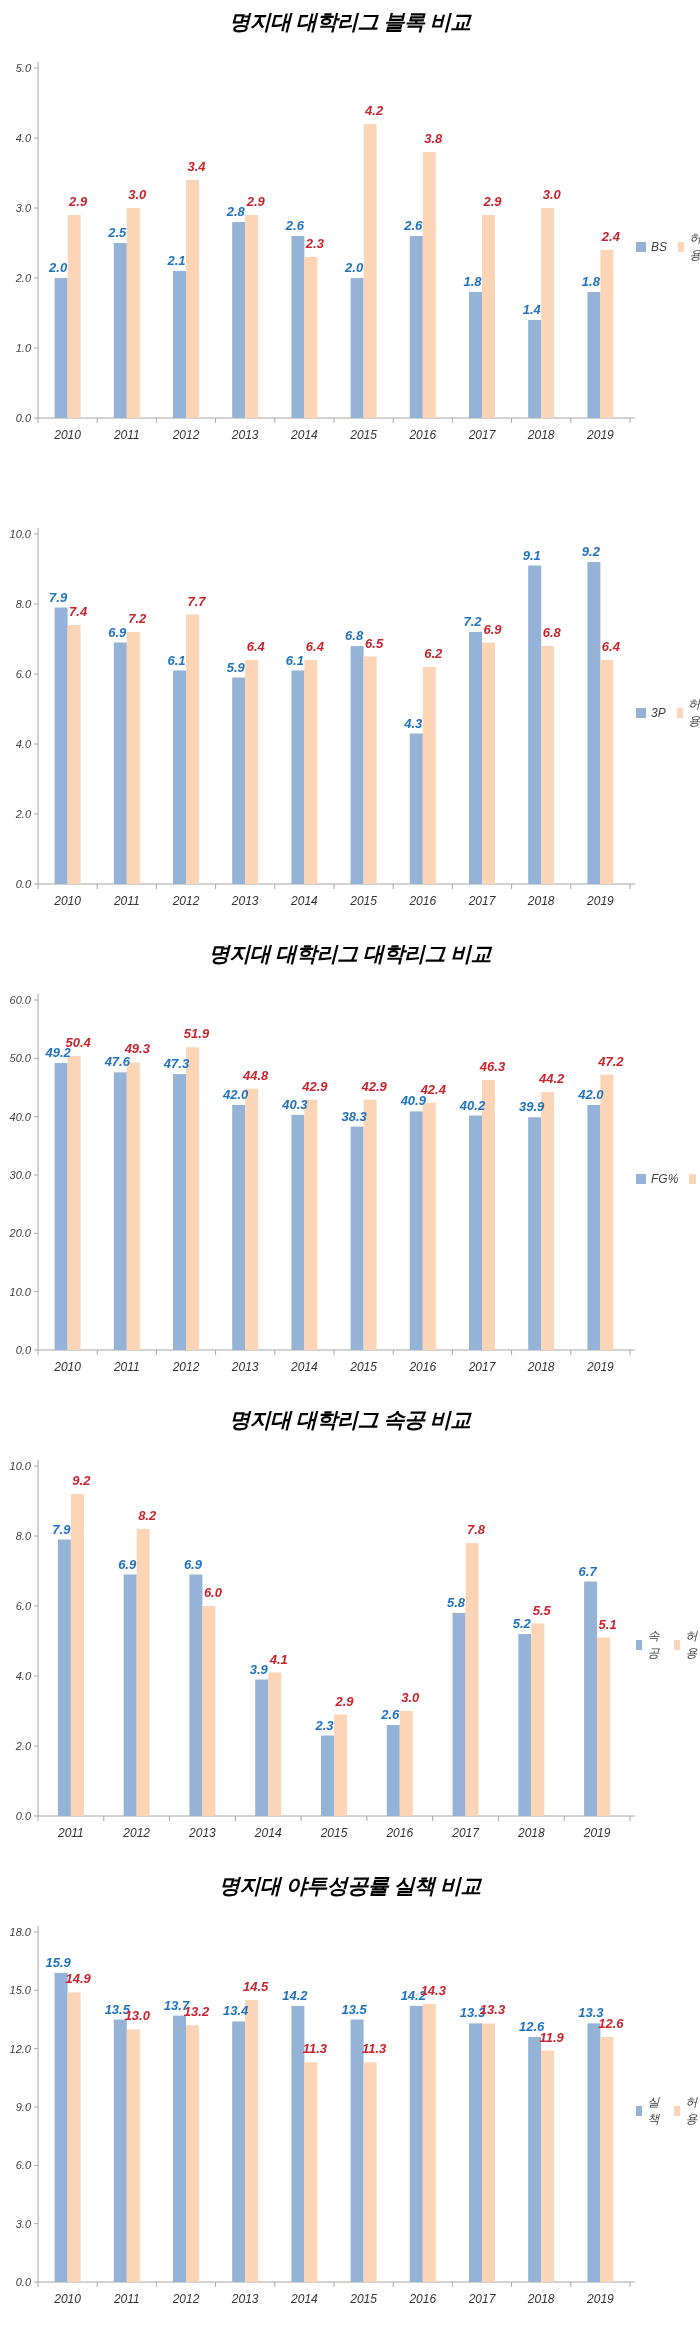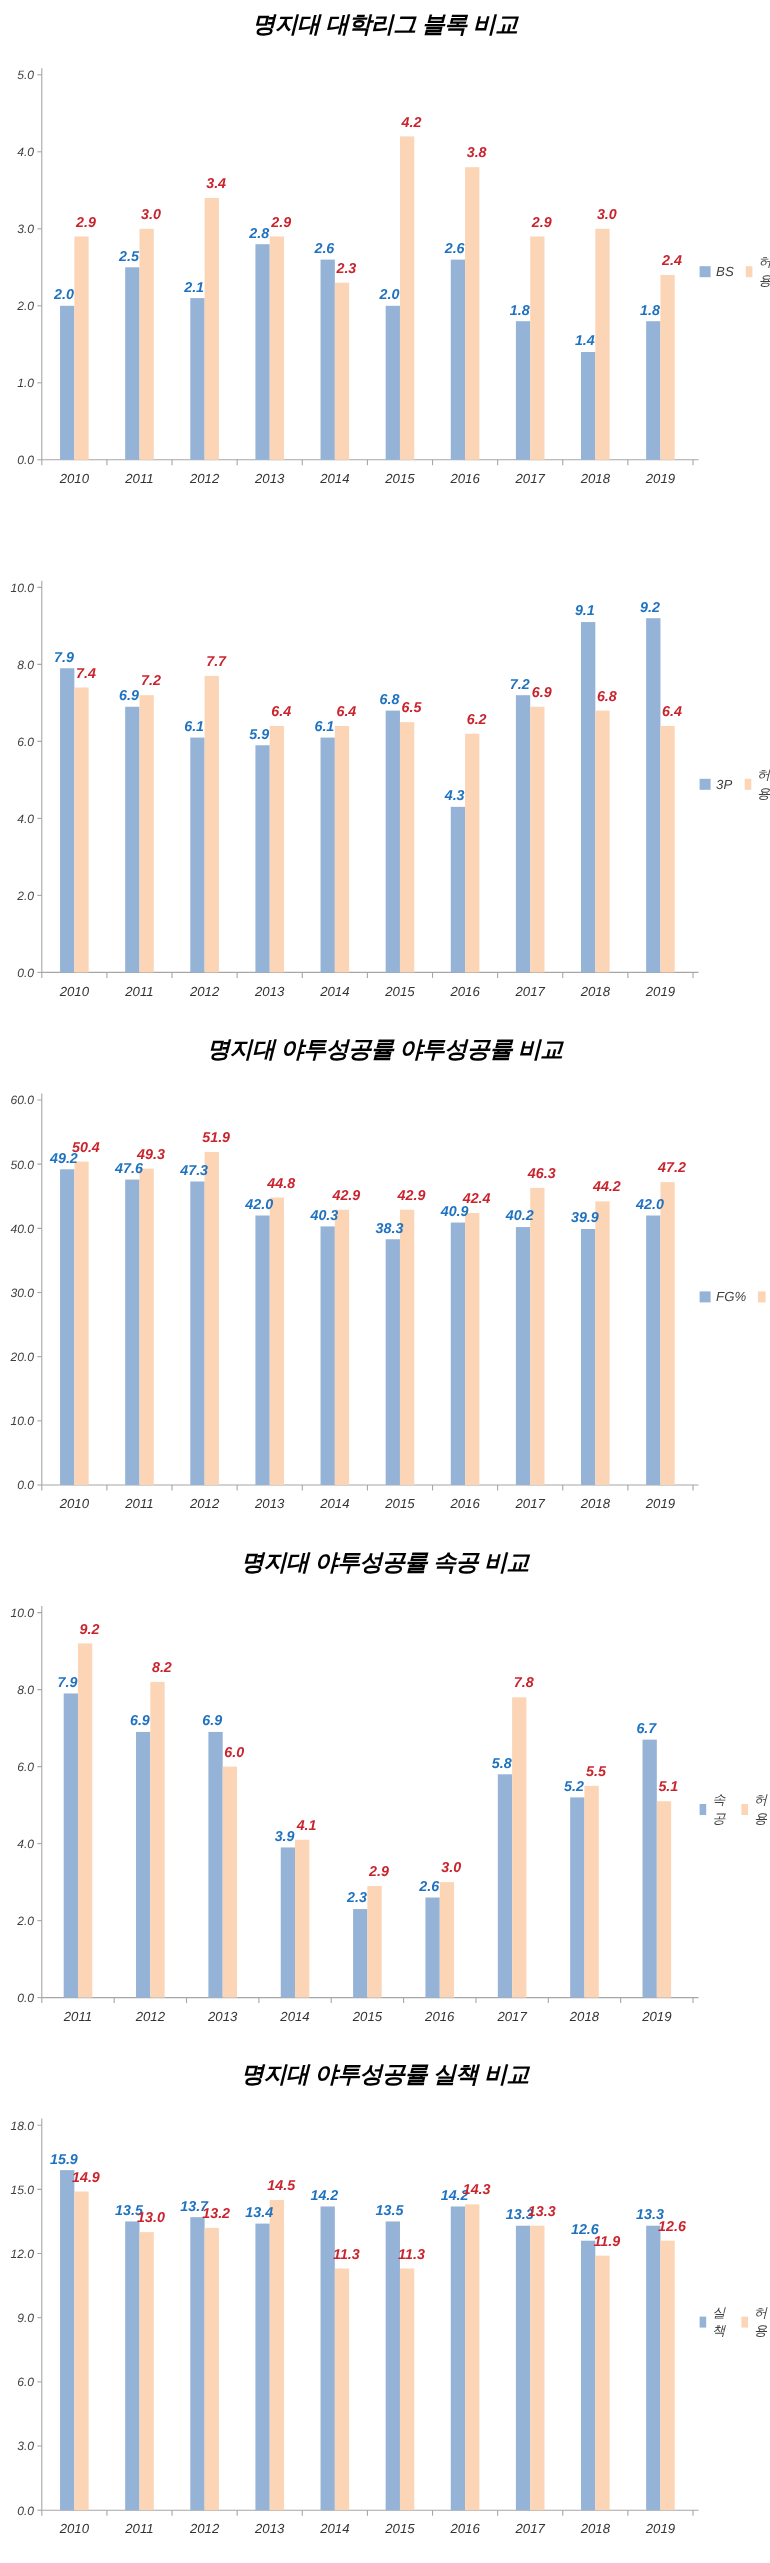--- a/index.html
+++ b/index.html
@@ -195,21 +195,21 @@
         <span class="legend-label">3P</span>
       </div>
       <div class="legend-item">
         <span class="legend-swatch sw2" style="background: rgb(251, 213, 181);"></span>
         <span class="legend-label">허용</span>
       </div>
     </div>
   </section>
 
   <section class="chart">
-    <h2 class="chart-title">명지대 야투성공률 야투성공률 비교</h2>
+    <h2 class="chart-title">명지대 대학리그 대학리그 비교</h2>
     <svg class="plot-svg" viewBox="0 0 700 466">
         <line x1="38" y1="62" x2="38" y2="418" stroke="#A6A6A6" stroke-width="1"></line>
         <line x1="34" y1="418" x2="38" y2="418" stroke="#A6A6A6" stroke-width="1"></line>
         <text x="31" y="422" text-anchor="end" font-size="11" fill="#404040">0.0</text>
         <line x1="34" y1="359.6666666666667" x2="38" y2="359.6666666666667" stroke="#A6A6A6" stroke-width="1"></line>
         <text x="31" y="363.6666666666667" text-anchor="end" font-size="11" fill="#404040">10.0</text>
         <line x1="34" y1="301.33333333333337" x2="38" y2="301.33333333333337" stroke="#A6A6A6" stroke-width="1"></line>
         <text x="31" y="305.33333333333337" text-anchor="end" font-size="11" fill="#404040">20.0</text>
         <line x1="34" y1="243" x2="38" y2="243" stroke="#A6A6A6" stroke-width="1"></line>
         <text x="31" y="247" text-anchor="end" font-size="11" fill="#404040">30.0</text>
@@ -288,21 +288,21 @@
         <span class="legend-label">FG%</span>
       </div>
       <div class="legend-item">
         <span class="legend-swatch sw2" style="background: rgb(251, 213, 181);"></span>
         <span class="legend-label">허용</span>
       </div>
     </div>
   </section>
 
   <section class="chart">
-    <h2 class="chart-title">명지대 야투성공률 속공 비교</h2>
+    <h2 class="chart-title">명지대 대학리그 속공 비교</h2>
     <svg class="plot-svg" viewBox="0 0 700 466">
         <line x1="38" y1="62" x2="38" y2="418" stroke="#A6A6A6" stroke-width="1"></line>
         <line x1="34" y1="418" x2="38" y2="418" stroke="#A6A6A6" stroke-width="1"></line>
         <text x="31" y="422" text-anchor="end" font-size="11" fill="#404040">0.0</text>
         <line x1="34" y1="348" x2="38" y2="348" stroke="#A6A6A6" stroke-width="1"></line>
         <text x="31" y="352" text-anchor="end" font-size="11" fill="#404040">2.0</text>
         <line x1="34" y1="278" x2="38" y2="278" stroke="#A6A6A6" stroke-width="1"></line>
         <text x="31" y="282" text-anchor="end" font-size="11" fill="#404040">4.0</text>
         <line x1="34" y1="208" x2="38" y2="208" stroke="#A6A6A6" stroke-width="1"></line>
         <text x="31" y="212" text-anchor="end" font-size="11" fill="#404040">6.0</text>

